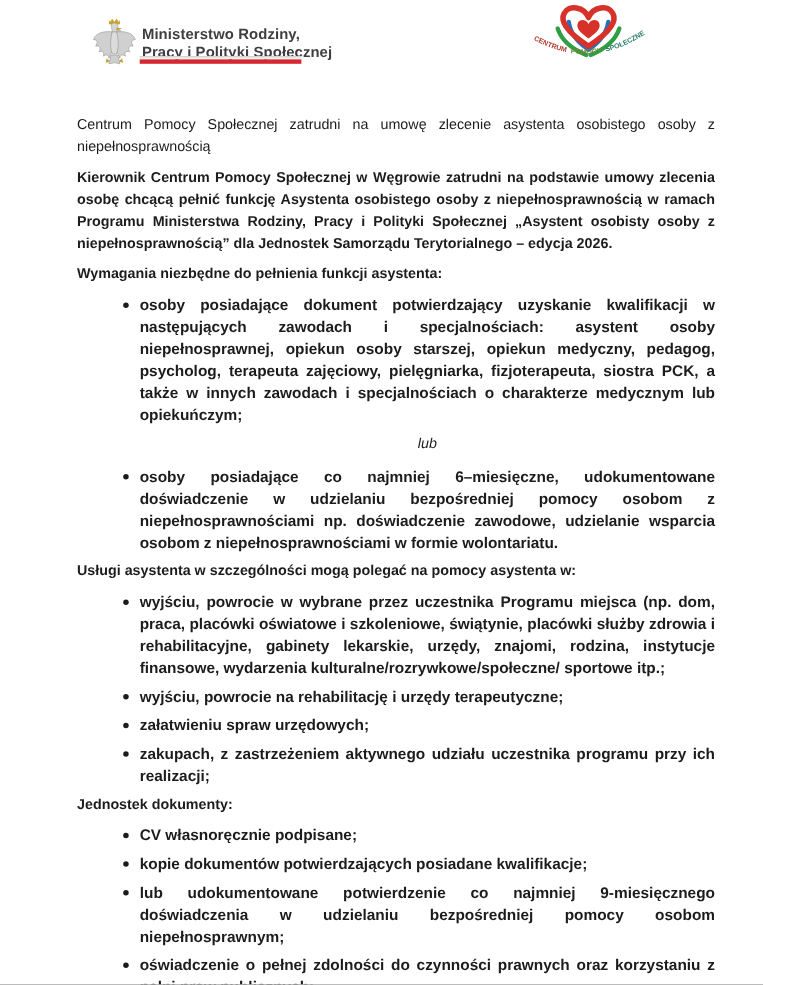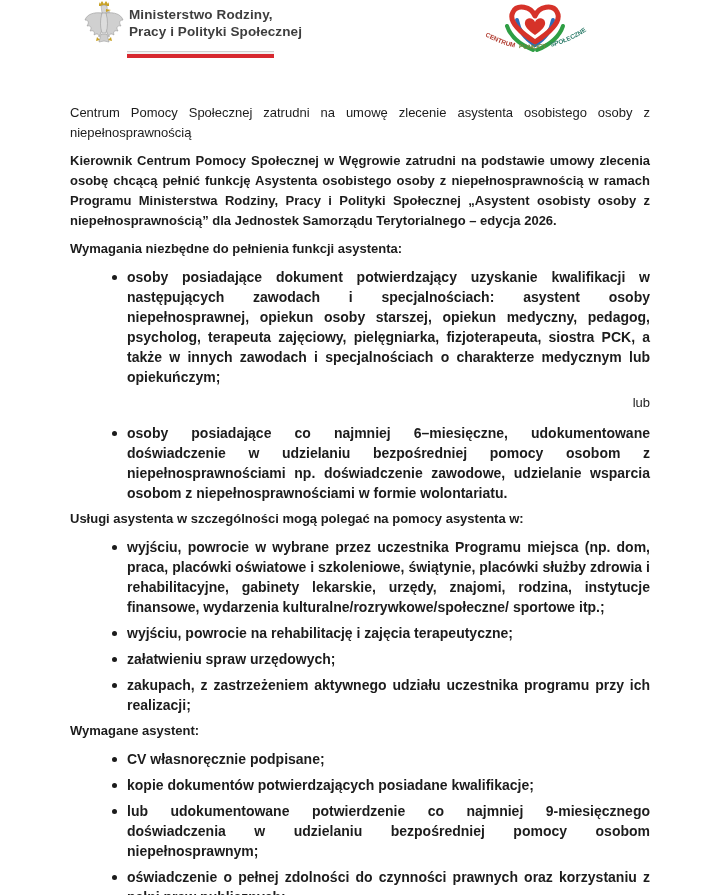--- a/index.html
+++ b/index.html
@@ -7,21 +7,21 @@
   .page {
     position:relative;
     width:720px; height:895px;
     margin:0 auto;
     background:#ffffff;
     font-family:"Liberation Sans", sans-serif;
     color:#1c1c1c;
     overflow:hidden;
   }
   
-  .ministry-logo { position:absolute; left:84px; top:0; display:flex; }
+  .ministry-logo { position:absolute; left:84px; top:16px; display:flex; }
   .eagle { width:40px; height:46px; flex:0 0 auto; }
   .ministry-text {
     margin-left:5px; padding-top:6px;
     font-size:13.5px; line-height:17px; font-weight:600;
     color:#3e3e3e; letter-spacing:0.1px;
   }
   .flag-stripe { position:absolute; left:127px; top:51px; width:147px; height:8px; }
   .flag-stripe .white { height:3px; background:#f1f1f1; border-top:1px solid #cfcfcf; }
   .flag-stripe .red   { height:4px; }
   .cps-logo { position:absolute; left:481px; top:2px; width:108px; height:58px; }
@@ -41,21 +41,21 @@
     padding-left:57px;
     margin-bottom:6px;
     font-size:14px; line-height:20px; text-align:justify;font-weight:bold;
   }
   ul.bullets li::before {
     content:"";
     position:absolute; left:42px; top:8px;
     width:5px; height:5px; border-radius:50%;
     background:#1b1b1b;
   }
-  p.connector { margin:4px 0 10px 57px; text-align:right; }
+  p.connector { margin:4px 0 10px 57px; text-align:center;font-style:italic; }
 </style>
 </head>
 <body>
 
 <div class="page">
 
   <div class="ministry-logo">
     <svg class="eagle" viewBox="0 0 40 46" aria-hidden="true">
 
       <path d="M16 4 L18 1 L20 4 L22 1 L24 4 L25 2 L25 6 L15 6 L15 2 Z" fill="#c9a227"></path>
@@ -118,26 +118,26 @@
       <li>osoby posiadające dokument potwierdzający uzyskanie kwalifikacji w następujących zawodach i specjalnościach: asystent osoby niepełnosprawnej, opiekun osoby starszej, opiekun medyczny, pedagog, psycholog, terapeuta zajęciowy, pielęgniarka, fizjoterapeuta, siostra PCK, a także w innych zawodach i specjalnościach o charakterze medycznym lub opiekuńczym;</li>
     </ul>
     <p class="connector">lub</p>
     <ul class="bullets">
       <li>osoby posiadające co najmniej 6–miesięczne, udokumentowane doświadczenie w udzielaniu bezpośredniej pomocy osobom z niepełnosprawnościami np. doświadczenie zawodowe, udzielanie wsparcia osobom z niepełnosprawnościami w formie wolontariatu.</li>
     </ul>
 
     <h2 class="sec-heading spaced">Usługi asystenta w szczególności mogą polegać na pomocy asystenta w:</h2>
     <ul class="bullets">
       <li>wyjściu, powrocie w wybrane przez uczestnika Programu miejsca (np. dom, praca, placówki oświatowe i szkoleniowe, świątynie, placówki służby zdrowia i rehabilitacyjne, gabinety lekarskie, urzędy, znajomi, rodzina, instytucje finansowe, wydarzenia kulturalne/rozrywkowe/społeczne/ sportowe itp.;</li>
-      <li>wyjściu, powrocie na rehabilitację i zajęcia terapeutyczne;</li>
+      <li>wyjściu, powrocie na rehabilitację i urzędy terapeutyczne;</li>
       <li>załatwieniu spraw urzędowych;</li>
       <li>zakupach, z zastrzeżeniem aktywnego udziału uczestnika programu przy ich realizacji;</li>
     </ul>
 
-    <h2 class="sec-heading">Wymagane asystent:</h2>
+    <h2 class="sec-heading">Jednostek dokumenty:</h2>
     <ul class="bullets">
       <li>CV  własnoręcznie podpisane;</li>
       <li>kopie dokumentów potwierdzających posiadane kwalifikacje;</li>
       <li>lub udokumentowane potwierdzenie co najmniej 9-miesięcznego doświadczenia w udzielaniu bezpośredniej pomocy osobom niepełnosprawnym;</li>
       <li>oświadczenie o pełnej zdolności do czynności prawnych oraz korzystaniu z pełni praw publicznych;</li>
       <li>następujących o niekaralności.</li>
     </ul>
 
   </div>
 </div>

